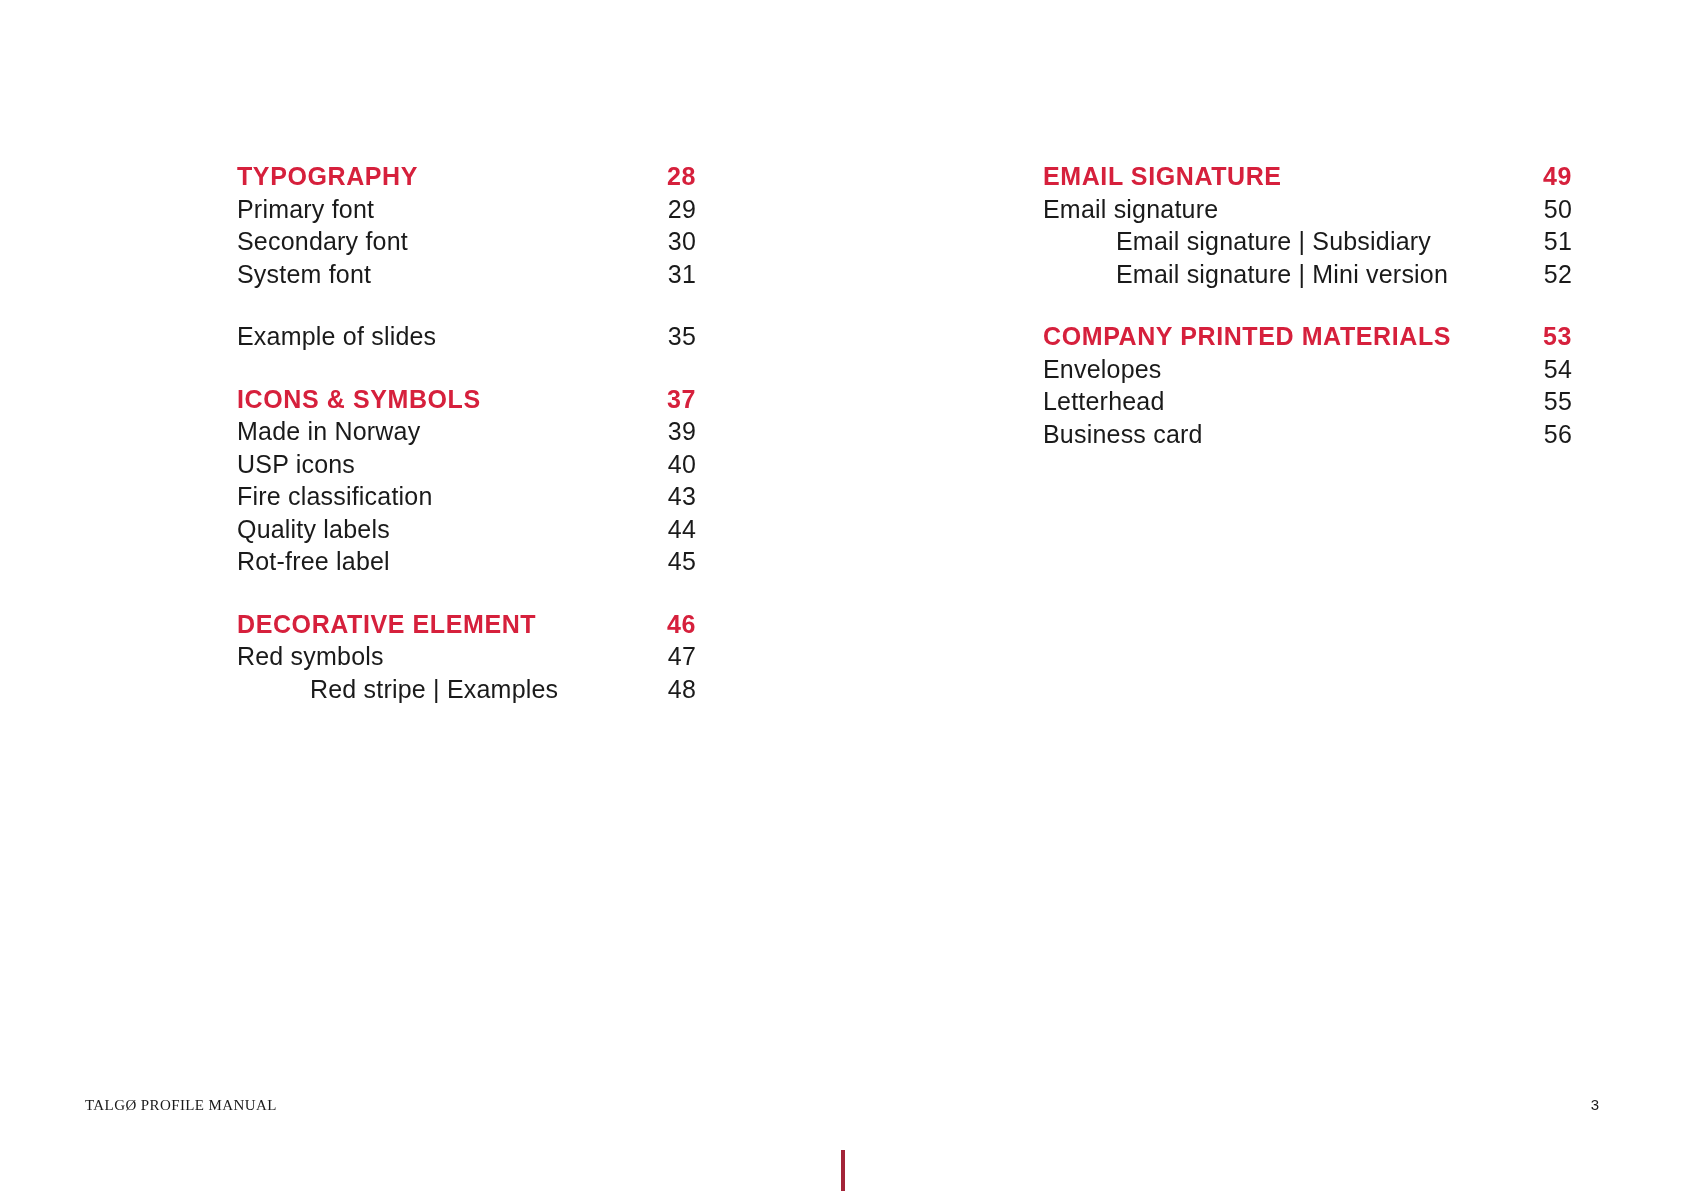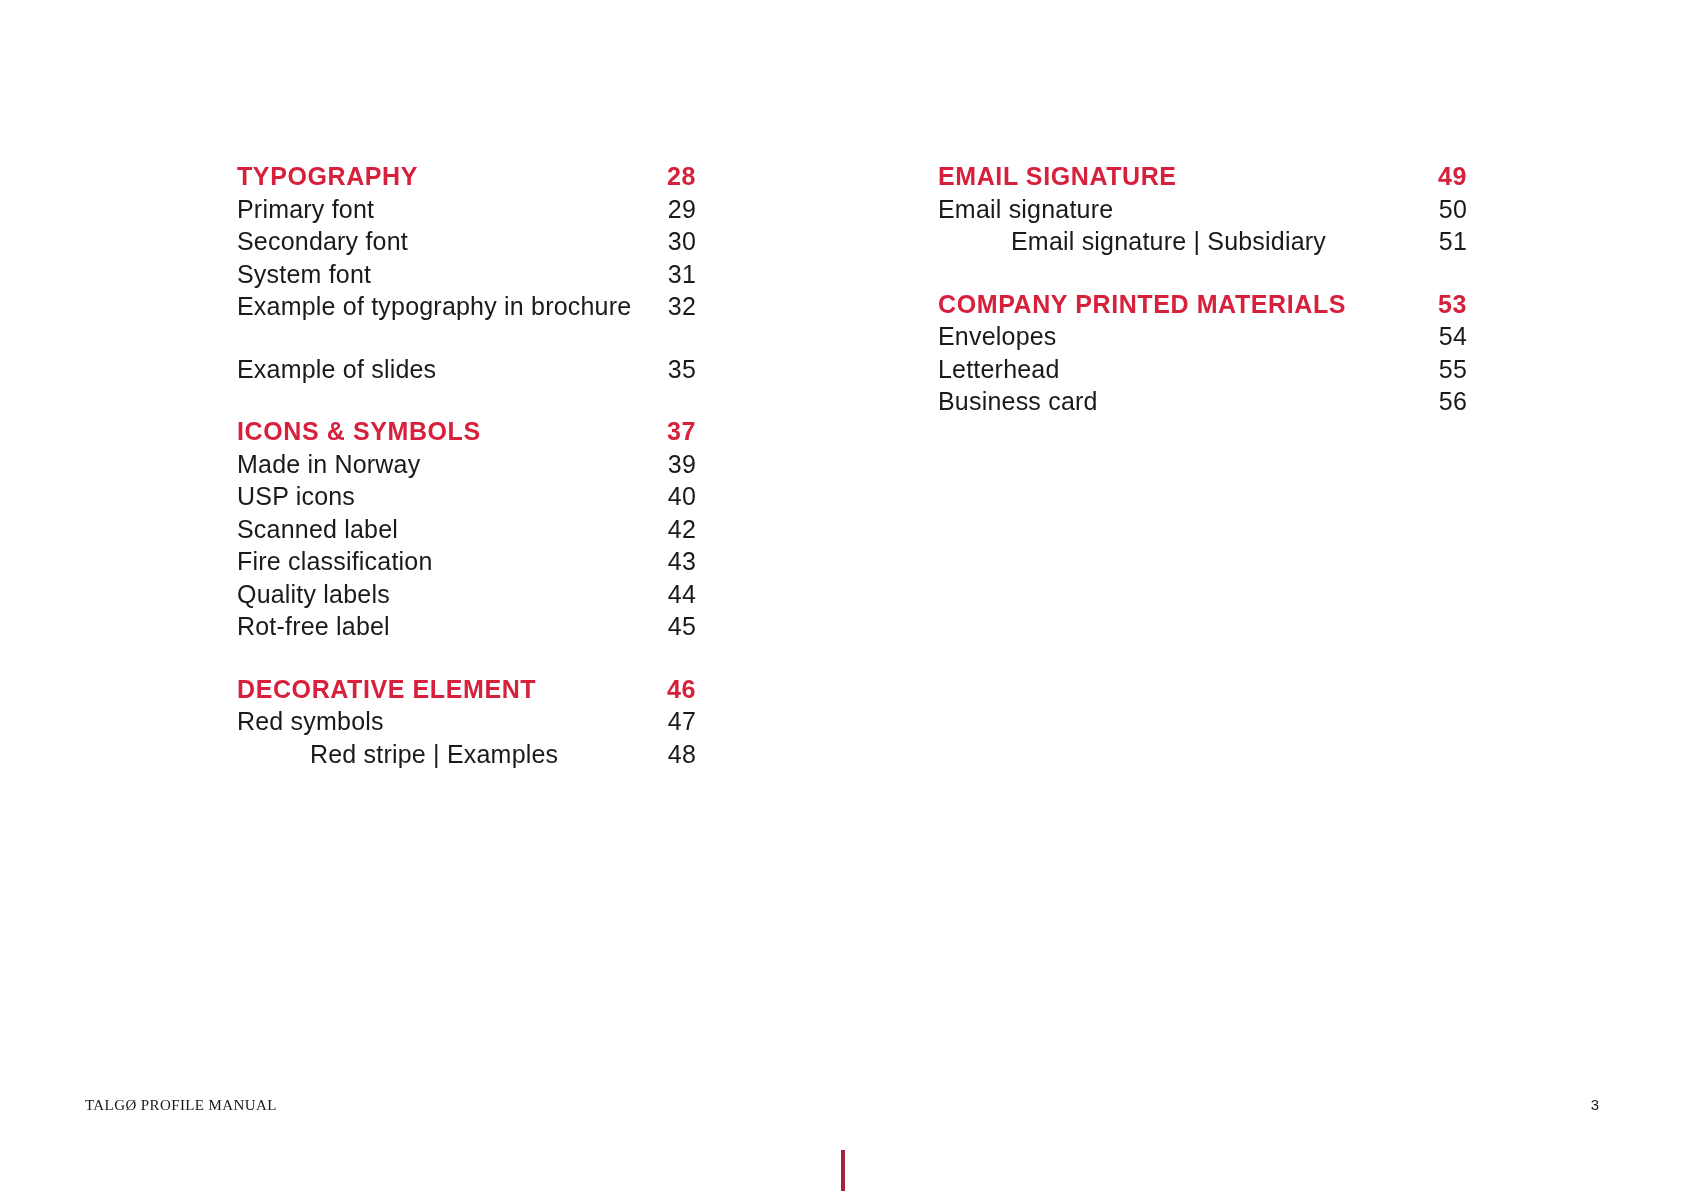--- a/index.html
+++ b/index.html
@@ -13,21 +13,21 @@
     position: relative;
     width: 1684px; height: 1191px;
     background: #ffffff;
     color: var(--text, #1a1a1a);
   }
   .toc-column {
     position: absolute;
     top: 160px;
   }
   .toc-column.left  { left: 237px; width: 459px; }
-  .toc-column.right { left: 938px; width: 529px; }
+  .toc-column.right { left: 1043px; width: 529px; }
   .toc-section { margin-bottom: 30px; }
   .toc-row {
     display: flex;
     justify-content: space-between;
     align-items: baseline;
     line-height: 32.5px;
     font-size: 25px;
     letter-spacing: 0.2px;
     color: var(--text, #1a1a1a);
     cursor: pointer;
@@ -80,47 +80,39 @@
           <span class="pagenum">29</span>
         </div>
         <div class="toc-row">
           <span class="label">Secondary font</span>
           <span class="pagenum">30</span>
         </div>
         <div class="toc-row">
           <span class="label">System font</span>
           <span class="pagenum">31</span>
         </div>
-        <div class="toc-row">
-          <span class="label">Example of typography in brochure</span>
-          <span class="pagenum">32</span>
-        </div>
       </section>
       <section class="toc-section">
         <div class="toc-row">
           <span class="label">Example of slides</span>
           <span class="pagenum">35</span>
         </div>
       </section>
       <section class="toc-section">
         <div class="toc-row heading">
           <span class="label">ICONS &amp; SYMBOLS</span>
           <span class="pagenum">37</span>
         </div>
         <div class="toc-row">
           <span class="label">Made in Norway</span>
           <span class="pagenum">39</span>
         </div>
         <div class="toc-row">
           <span class="label">USP icons</span>
           <span class="pagenum">40</span>
-        </div>
-        <div class="toc-row">
-          <span class="label">Scanned label</span>
-          <span class="pagenum">42</span>
         </div>
         <div class="toc-row">
           <span class="label">Fire classification</span>
           <span class="pagenum">43</span>
         </div>
         <div class="toc-row">
           <span class="label">Quality labels</span>
           <span class="pagenum">44</span>
         </div>
         <div class="toc-row">
@@ -151,20 +143,24 @@
           <span class="pagenum">49</span>
         </div>
         <div class="toc-row">
           <span class="label">Email signature</span>
           <span class="pagenum">50</span>
         </div>
         <div class="toc-row indent">
           <span class="label">Email signature | Subsidiary</span>
           <span class="pagenum">51</span>
         </div>
+        <div class="toc-row indent">
+          <span class="label">Email signature | Mini version</span>
+          <span class="pagenum">52</span>
+        </div>
       </section>
       <section class="toc-section">
         <div class="toc-row heading">
           <span class="label">COMPANY PRINTED MATERIALS</span>
           <span class="pagenum">53</span>
         </div>
         <div class="toc-row">
           <span class="label">Envelopes</span>
           <span class="pagenum">54</span>
         </div>

